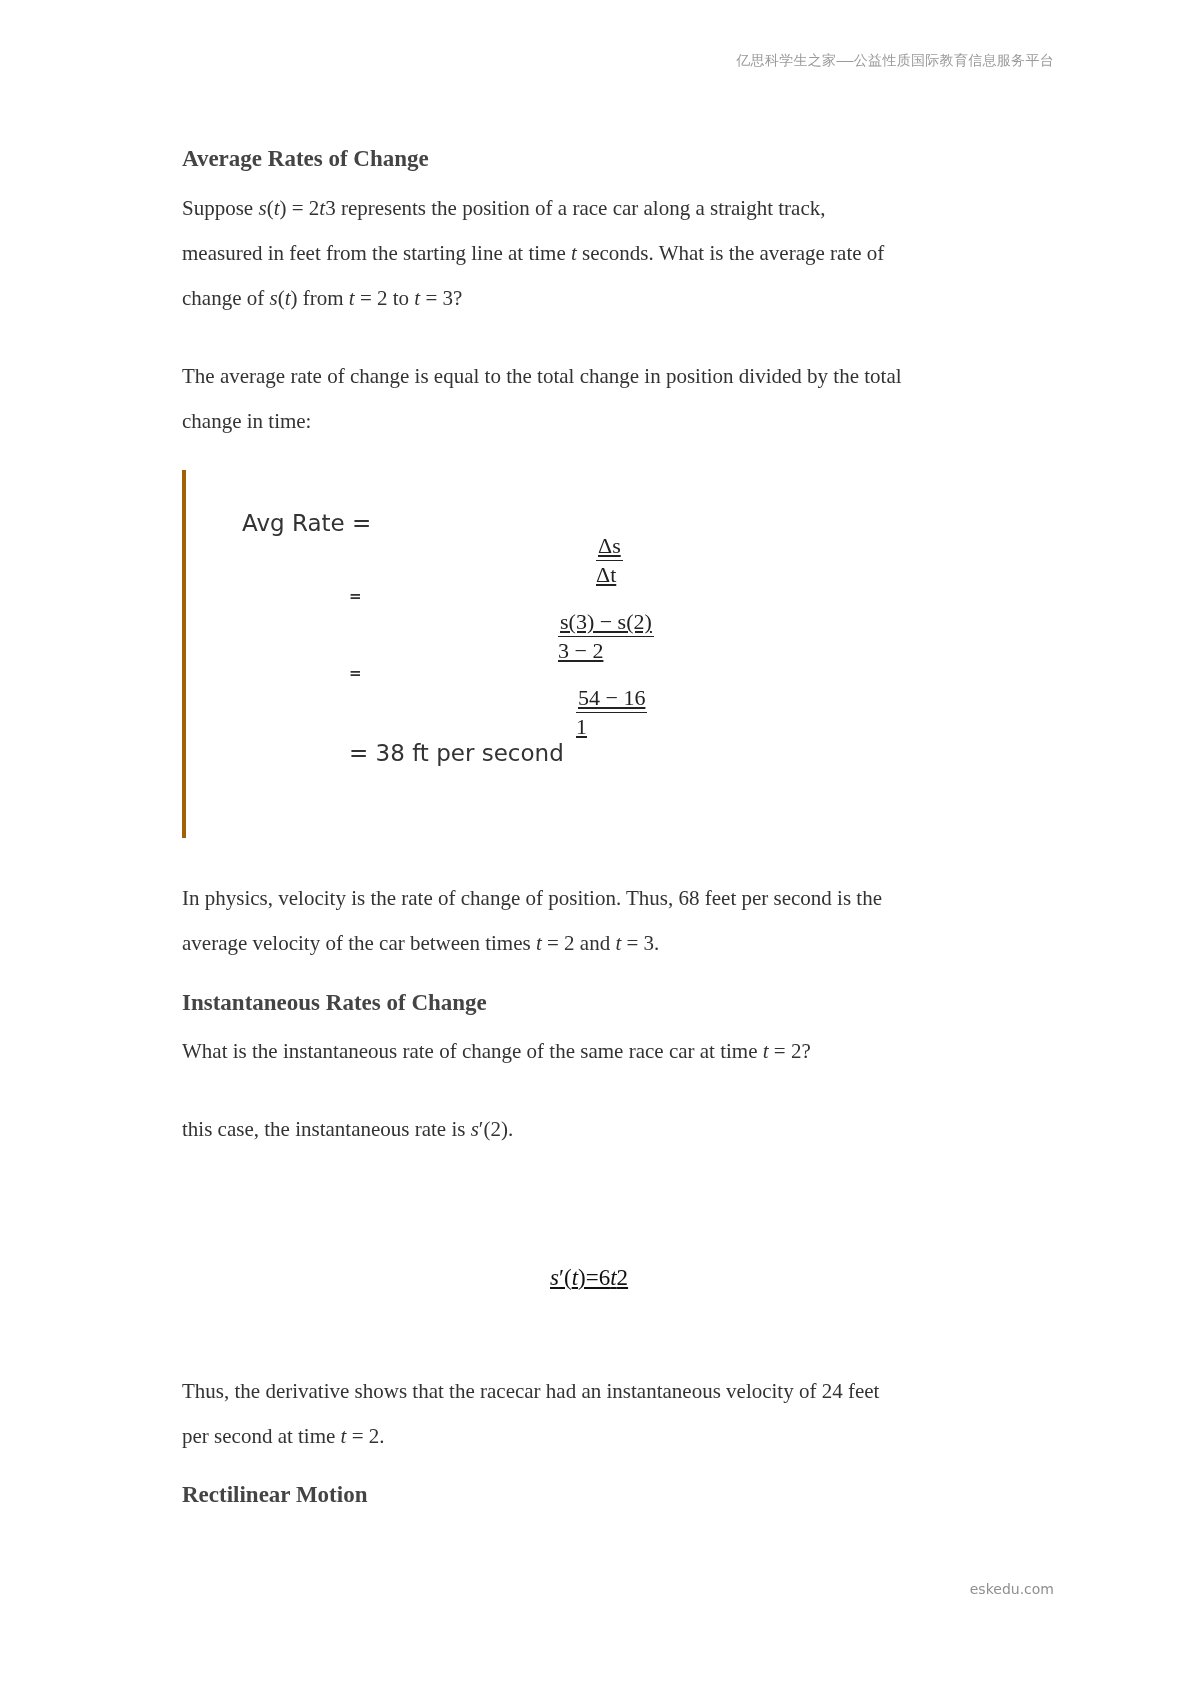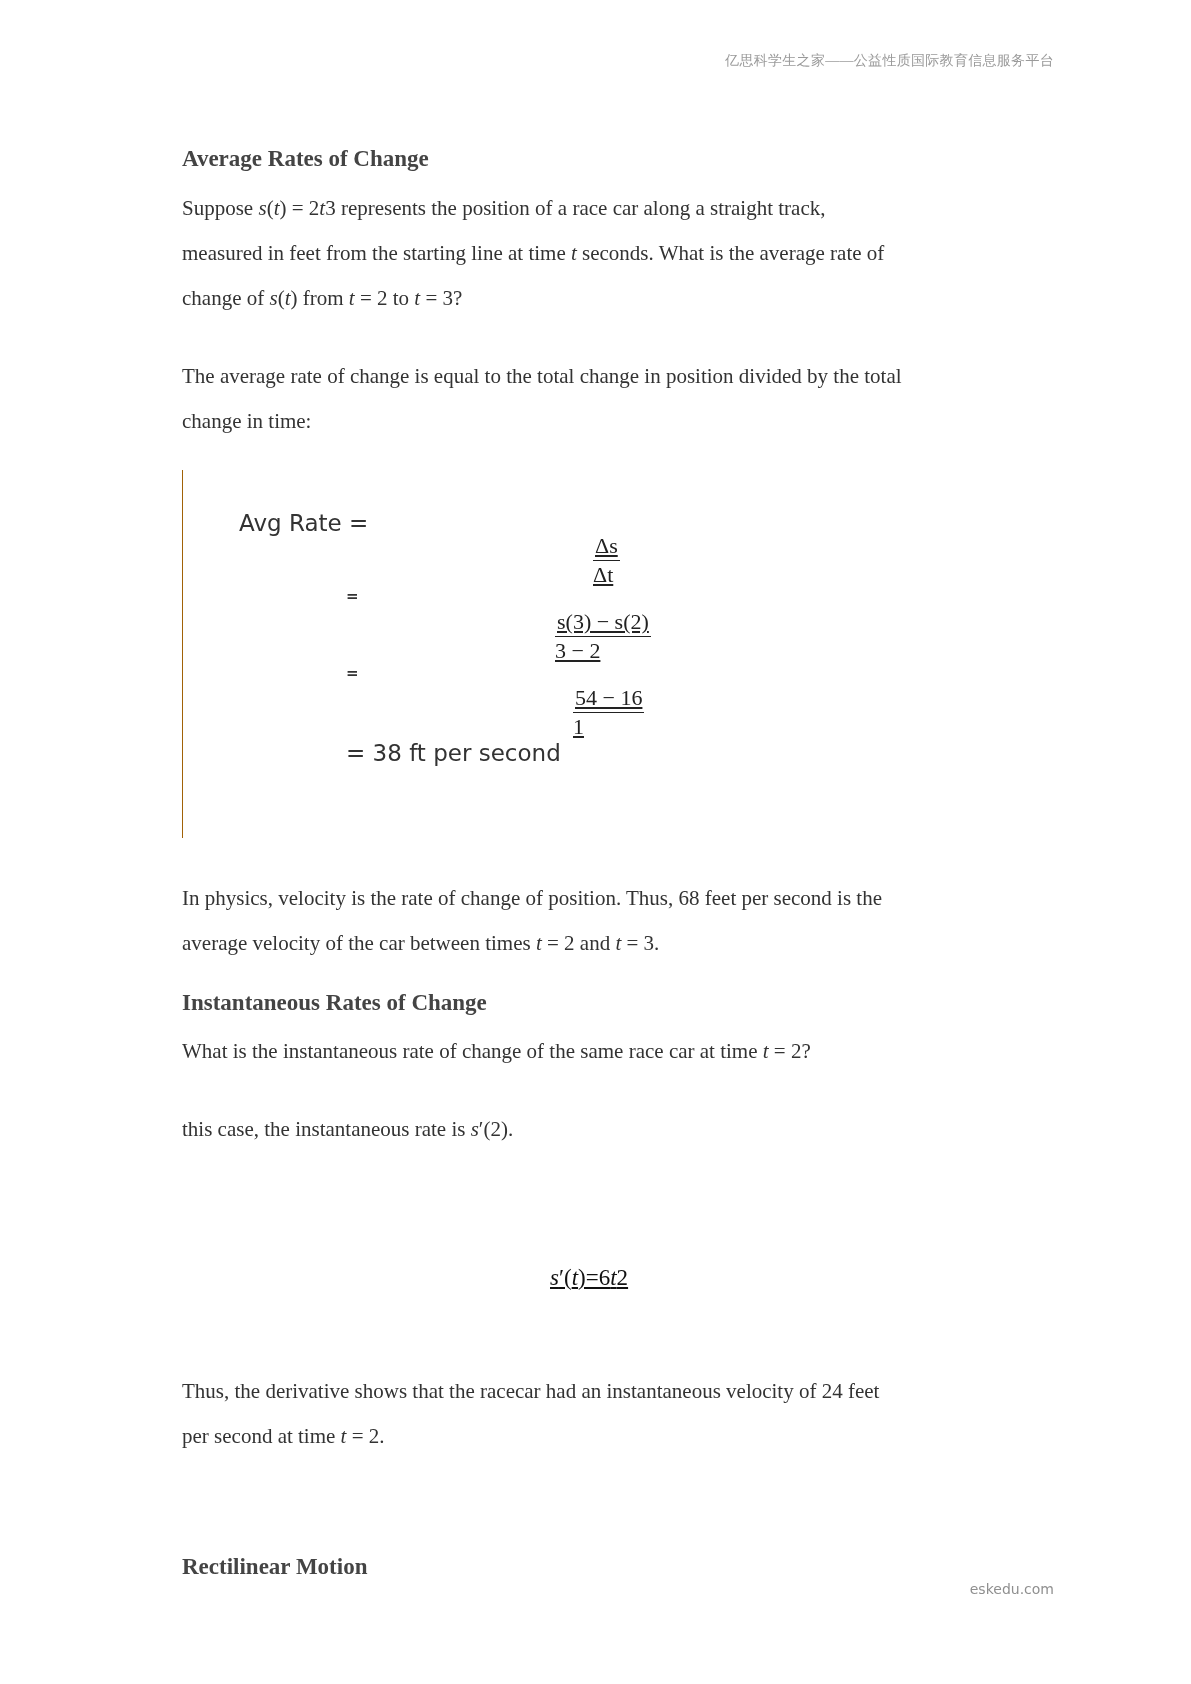--- a/index.html
+++ b/index.html
@@ -1,23 +1,23 @@
 <!DOCTYPE html>
 <html><head>
 <meta charset="utf-8">
 <style>
   html,body{margin:0;padding:0;background:#fff;}
   body{width:1191px;height:1684px;position:relative;overflow:hidden;font-family:"Liberation Serif","DejaVu Serif",serif;color:#333;}
-  .header{position:absolute;top:52px;right:137px;font-family:Liberation Serif, serif;font-size:14px;color:#9a9a9a;letter-spacing:0.3px;}
+  .header{position:absolute;top:52px;right:137px;font-family:Liberation Mono, monospace;font-size:14px;color:#9a9a9a;letter-spacing:0.3px;}
   .footer{position:absolute;top:1581px;right:137px;font-family:"DejaVu Sans","Liberation Sans",sans-serif;font-size:14px;color:#8f8f8f;}
   .content{position:absolute;left:182px;top:0;width:840px;}
   .h{position:absolute;left:0;font-weight:bold;font-size:23px;color:#444;}
   .p{position:absolute;left:0;font-size:21px;line-height:45px;color:#333;width:840px;}
   i{font-style:italic;}
-  .figure{position:absolute;left:182px;top:470px;width:500px;height:368px;border-left:1px solid #a16207;}
+  .figure{position:absolute;left:182px;top:470px;width:500px;height:368px;border-left:4px solid #a16207;}
   .fig-sans{font-family:"DejaVu Sans","Liberation Sans",sans-serif;color:#333;position:absolute;}
   .frac{position:absolute;font-family:"Liberation Serif","DejaVu Serif",serif;font-size:22px;color:#222;text-decoration:underline;}
   .frac .num{display:block;padding:0 2px;border-bottom:1.5px solid #222;line-height:28px;}
   .frac .den{display:block;line-height:28px;}
   .eq{position:absolute;font-size:23px;color:#111;line-height:32px;text-decoration:underline;}
 </style>
 </head>
 <body>
 
 <div class="header">亿思科学生之家——公益性质国际教育信息服务平台</div>
@@ -49,21 +49,21 @@
 
   <div class="eq" style="left:368px;top:1262px;width:500px">
       <div><i>s</i>′(<i>t</i>)=6<i>t</i>2</div>
     </div>
 
   <div class="p" style="top:1369px">
       <div>Thus, the derivative shows that the racecar had an instantaneous velocity of 24 feet</div>
       <div>per second at time <i>t</i> = 2.</div>
     </div>
 
-  <div class="h" style="top:1554px">Rectilinear Motion</div>
+  <div class="h" style="top:1482px">Rectilinear Motion</div>
 </div>
 
 <div class="figure">
   <span class="fig-sans" style="left:56px;top:40px;font-size:23px">Avg Rate =</span>
   <div class="frac" style="left:410px;top:62px">
     <span class="num">Δs</span>
     <span class="den">Δt</span>
   </div>
   <span class="fig-sans" style="left:163px;top:117px;font-size:15px;font-weight:bold">=</span>
   <div class="frac" style="left:372px;top:138px">

